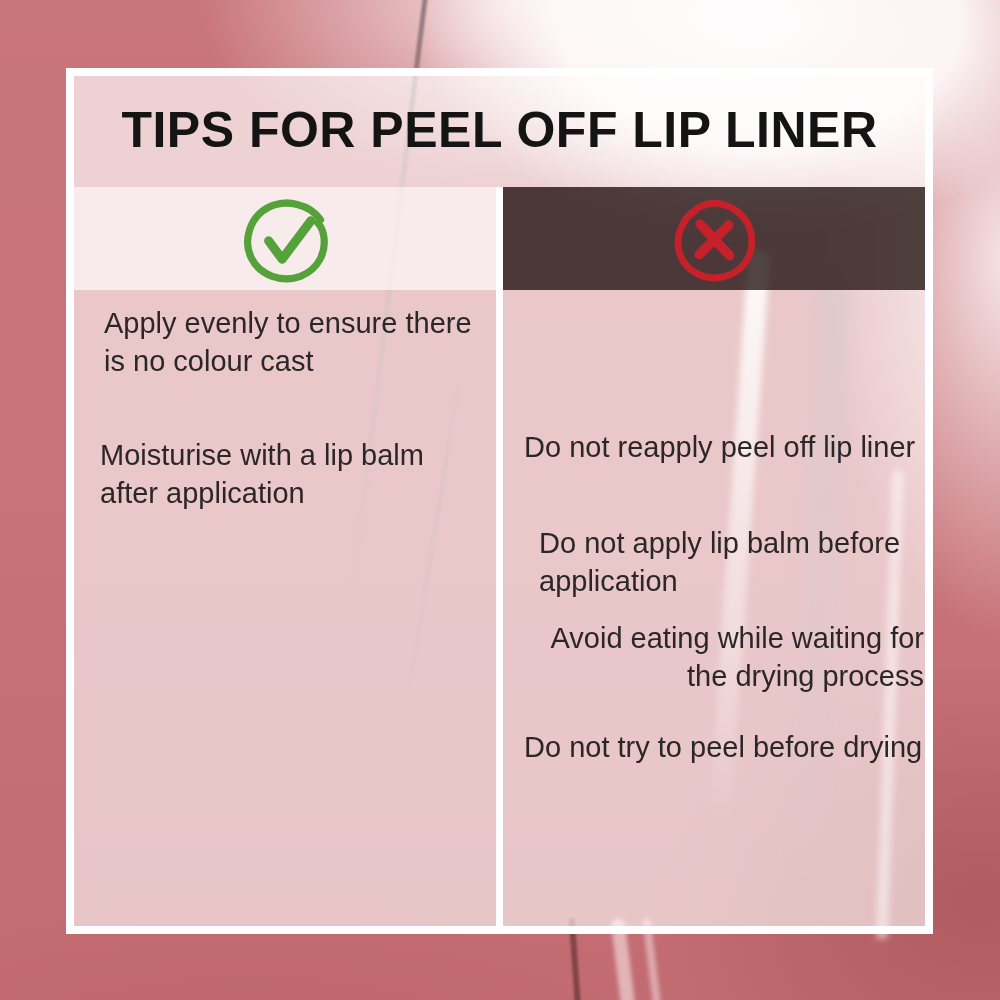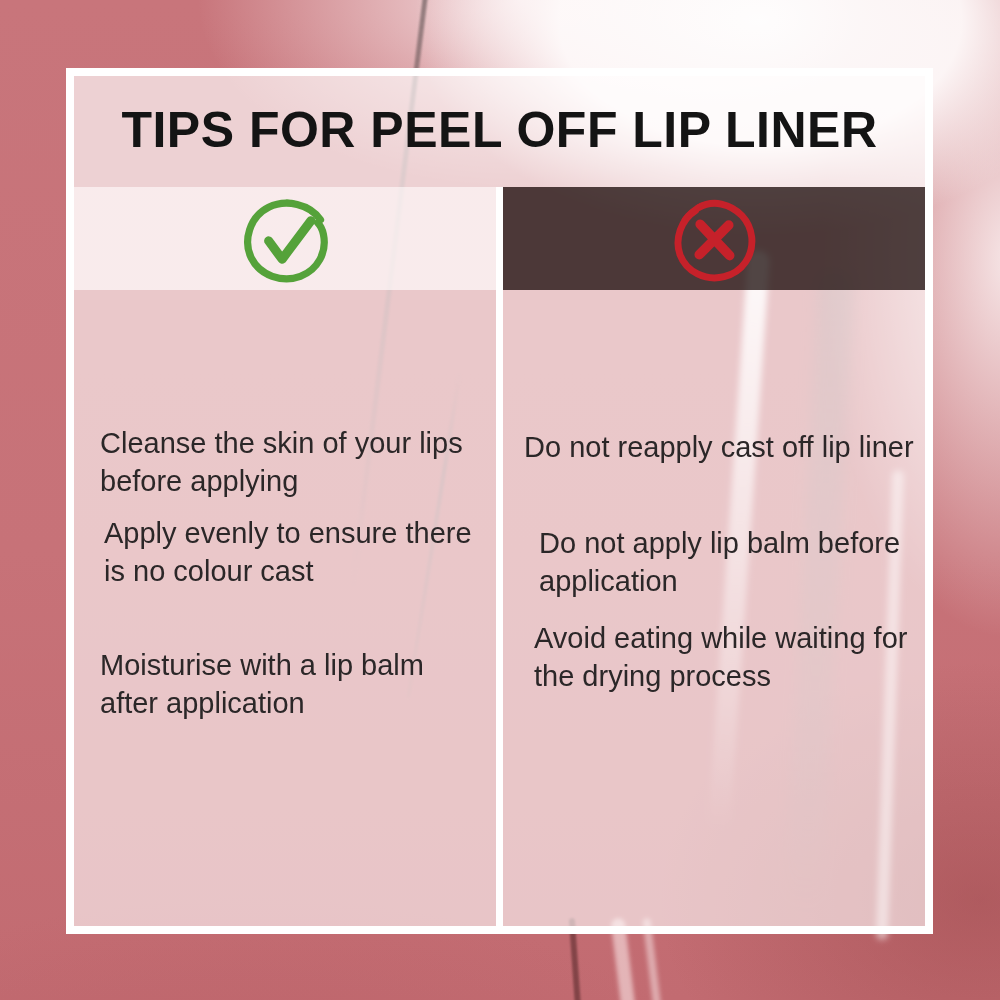--- a/index.html
+++ b/index.html
@@ -69,21 +69,21 @@
   }
   .nowrap { white-space:nowrap; max-width:none; }
   
   .dos-col  .t1 { margin:134px 0 0 26px; }
   .dos-col  .t2 { margin:29px  0 0 28px; }
   .dos-col  .t3 { margin:14px  0 0 30px; }
   .dos-col  .t4 { margin:56px 0 0 26px; }
   
   .donts-col .t1 { margin:138px 0 0 21px; }
   .donts-col .t2 { margin:58px 0 12px 36px; }
-  .donts-col .t3 { margin:19px  0 0 31px; }
+  .donts-col .t3 { margin:19px  0 0 31px;text-align:right; }
   .donts-col .t4 { margin:33px  0 0 21px; }
 </style>
 </head>
 <body>
 
 <div class="stage">
 
   <div class="bg">
     <div class="streak s1"></div>
     <div class="streak s2"></div>
@@ -118,26 +118,26 @@
             <path stroke-width="7.5" d="M30 19 C 14 29, 7 50, 13 67 C 20 86, 41 96, 61 91 C 81 86, 93 68, 91 48 C 89 30, 76 16, 58 12 C 49 10, 40 12, 33 16"></path>
             <path stroke-width="4.5" d="M36 13 C 28 17, 22 22, 17 29"></path>
             <path stroke-width="10.5" stroke-linejoin="round" d="M35 34 L 67 68 M66 35 L 34 67"></path>
           </g>
         </svg>
       </div>
     </div>
 
     <div class="body-row">
       <div class="column dos-col">
-        <p class="tip t1">Cleanse the skin of your lips before applying</p>
         <p class="tip t3">Apply evenly to ensure there is no colour cast</p>
         <p class="tip t4">Moisturise with a lip balm after application</p>
       </div>
       <div class="vdivider"></div>
       <div class="column donts-col">
-        <p class="tip t1 nowrap">Do not reapply cast off lip liner</p>
+        <p class="tip t1 nowrap">Do not reapply peel off lip liner</p>
         <p class="tip t2">Do not apply lip balm before application</p>
         <p class="tip t3">Avoid eating while waiting for the drying process</p>
+        <p class="tip t4 nowrap">Do not try to peel before drying</p>
       </div>
     </div>
 
   </div>
 </div>
 
 </body></html>

